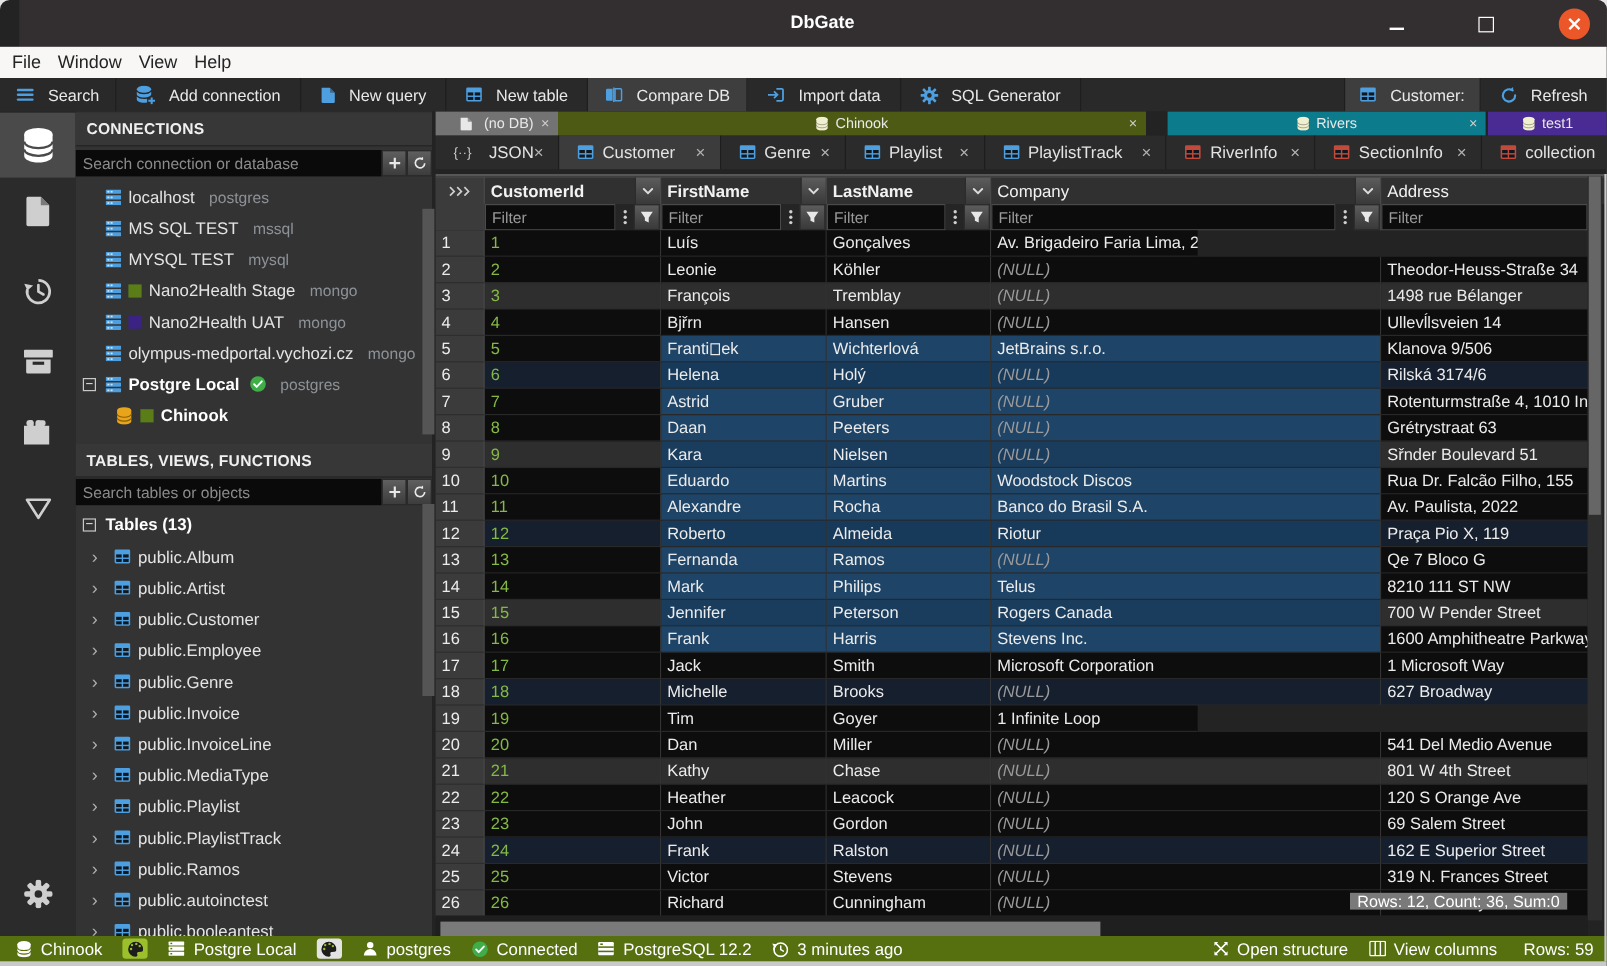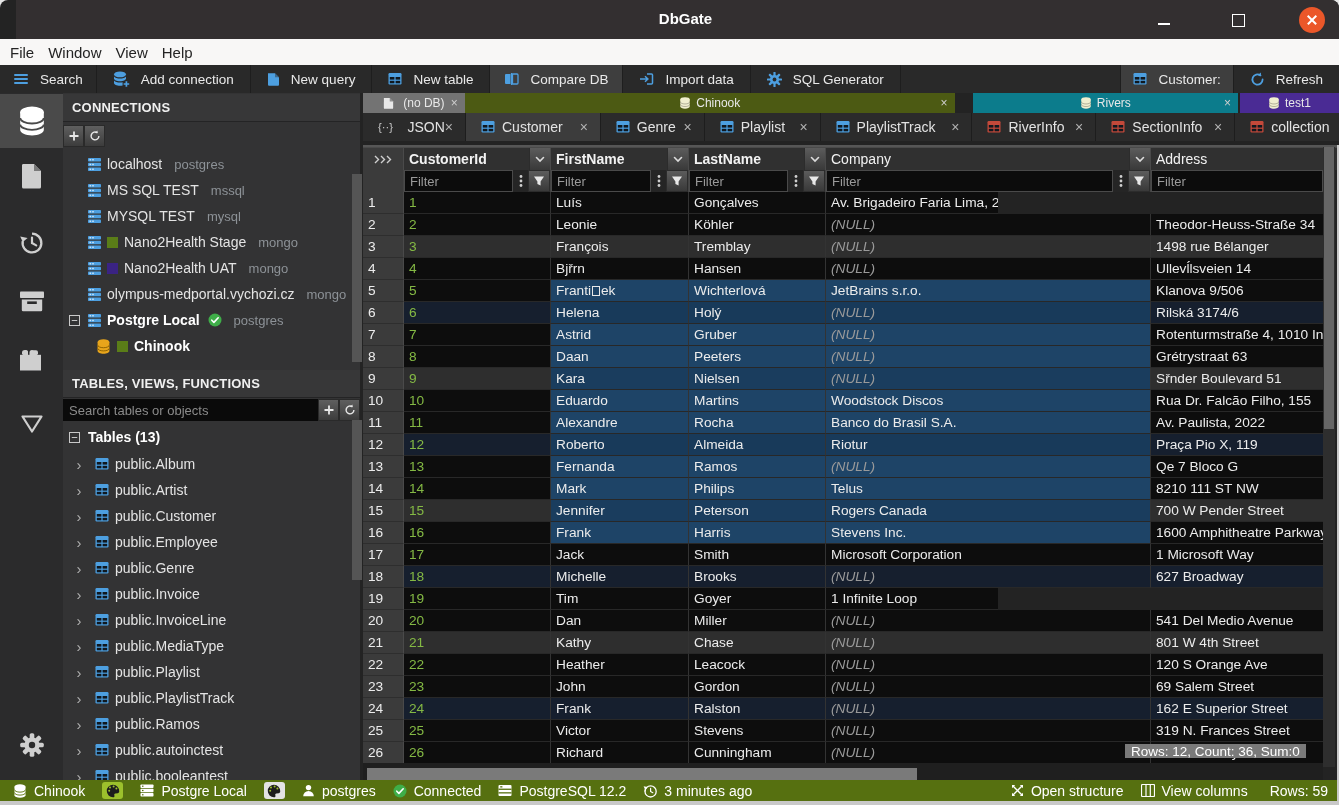--- a/index.html
+++ b/index.html
@@ -246,20 +246,21 @@
           <rect x="9.7" y="0.2" width="4.6" height="6.5" rx="1.6" fill="#cfcfcf" transform="rotate(315 12 12)"></rect>
           <circle cx="12" cy="12" r="7.6" fill="#cfcfcf"></circle>
           <circle cx="12" cy="12" r="3.2" fill="#2b2b2c"></circle>
         </svg>
       </div>
   </div>
 
   <div class="abs panel">
     <div class="phead" style="top:1px">CONNECTIONS</div>
     <div class="searchrow" style="top:32px">
+        <div class="sinput">Search connection or database</div>
         <div class="sbtn">
           <svg width="12" height="12" viewBox="0 0 12 12">
             <path d="M6 1.5 V10.5 M1.5 6 H10.5" stroke="#e8e8e8" stroke-width="1.8"></path>
           </svg>
         </div>
         <div class="sbtn">
           <svg width="12" height="12" viewBox="0 0 12 12">
             <path d="M9.9 6 a3.9 3.9 0 1 1 -1.6-3.2" fill="none" stroke="#e8e8e8" stroke-width="1.4"></path>
             <path d="M8.5 0.6 l0.1 2.6 -2.6-0.5 z" fill="#e8e8e8"></path>
           </svg>

